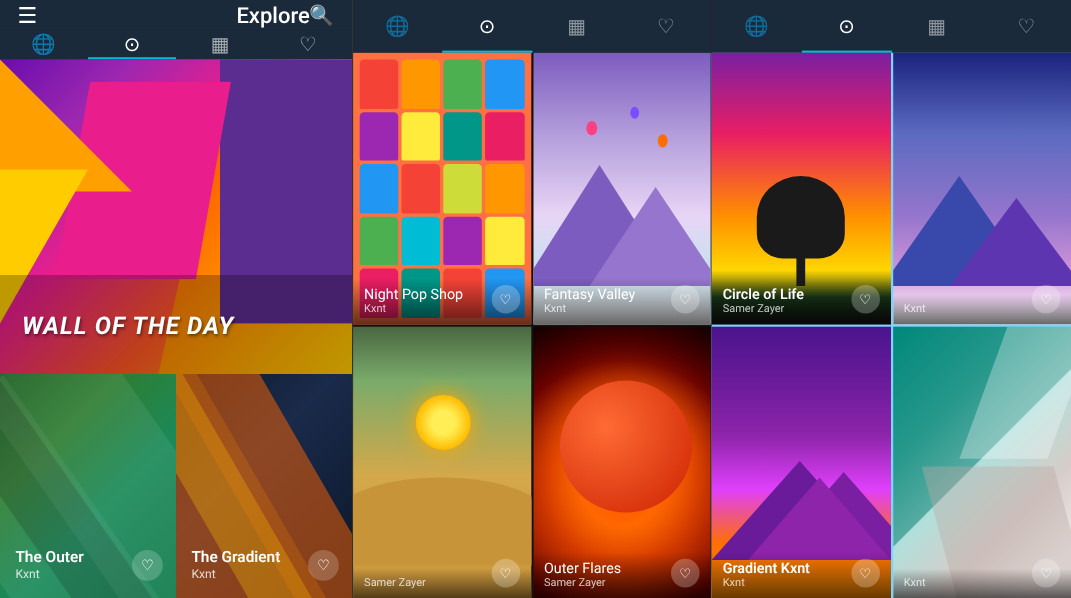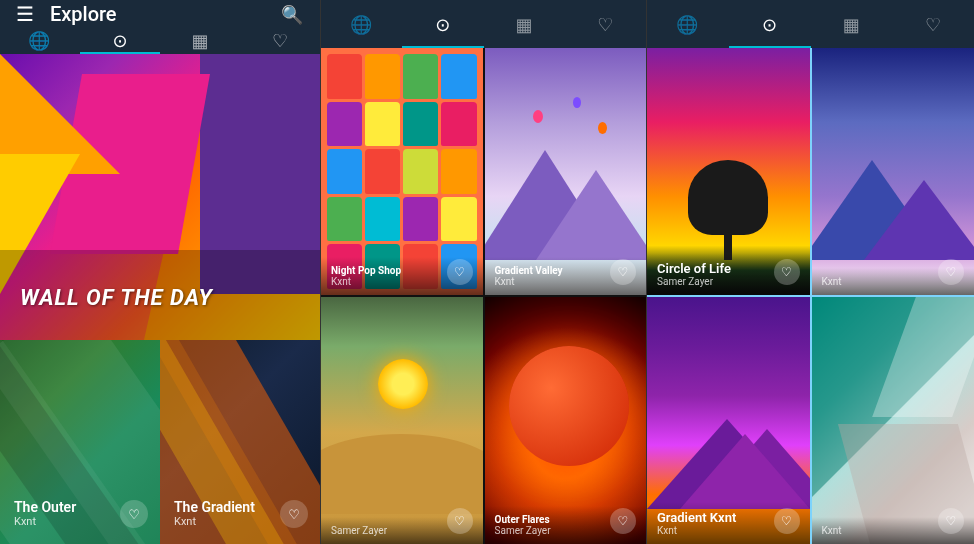--- a/index.html
+++ b/index.html
@@ -42,20 +42,21 @@
       font-size: 20px;
       margin-right: 16px;
       cursor: pointer;
     }
 
     .header-title {
       color: white;
       font-size: 20px;
       font-weight: 500;
       flex: 1;
+      text-align: right;
     }
 
     .search-icon {
       color: white;
       font-size: 18px;
       cursor: pointer;
     }
 
     .left-tabs {
       display: flex;
@@ -274,22 +275,22 @@
 
     .mid-card-label {
       position: absolute;
       bottom: 0; left: 0; right: 0;
       padding: 8px 10px;
       background: linear-gradient(transparent, rgba(0,0,0,0.6));
     }
 
     .mid-card-title {
       color: white;
-      font-size: 10px;
-      font-weight: 700;
+      font-size: 13px;
+      font-weight: 400;
     }
 
     .mid-card-author {
       color: rgba(255,255,255,0.75);
       font-size: 10px;
     }
 
     .mid-card-heart {
       position: absolute;
       bottom: 10px;
@@ -805,21 +806,21 @@
         <div class="mid-card-heart">♡</div>
       </div>
 
       <div class="mid-card card-fantasy">
         <div class="fv-mountain-left"></div>
         <div class="fv-mountain-right"></div>
         <div class="fv-balloon" style="background:#ff4081;top:25%;left:30%;width:10px;height:13px;border-radius:50%;position:absolute;"></div>
         <div class="fv-balloon" style="background:#7c4dff;top:20%;left:55%;width:8px;height:11px;border-radius:50%;position:absolute;"></div>
         <div class="fv-balloon" style="background:#ff6d00;top:30%;left:70%;width:9px;height:12px;border-radius:50%;position:absolute;"></div>
         <div class="mid-card-label">
-          <div class="mid-card-title">Gradient Valley</div>
+          <div class="mid-card-title">Fantasy Valley</div>
           <div class="mid-card-author">Kxnt</div>
         </div>
         <div class="mid-card-heart">♡</div>
       </div>
 
       <div class="mid-card card-camel">
         <div class="camel-sun"></div>
         <div class="camel-dune2"></div>
         <div class="camel-dune1"></div>
         <div class="mid-card-label">

